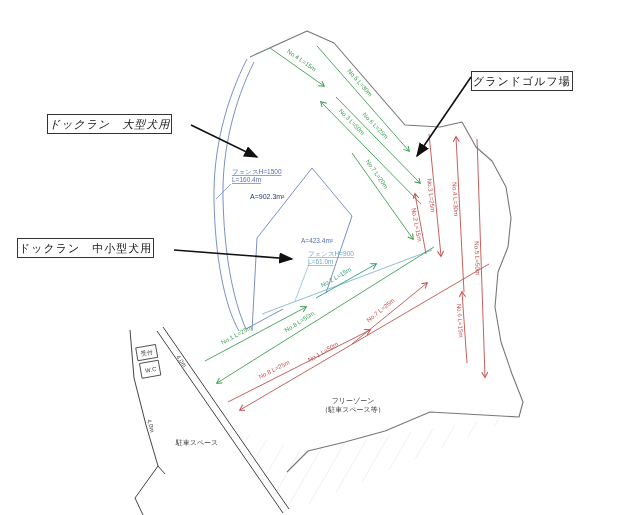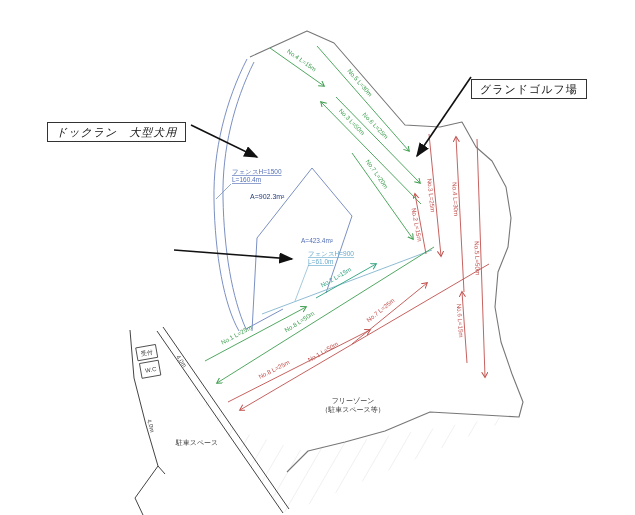--- a/index.html
+++ b/index.html
@@ -1,21 +1,21 @@
 <!DOCTYPE html>
 <html><head>
 <meta charset="utf-8">
 <style>
   html,body{margin:0;padding:0;background:#fff;}
   .stage{position:relative;width:635px;height:515px;background:#fff;overflow:hidden;
          font-family:"Liberation Sans",sans-serif;}
   .stage svg{position:absolute;left:0;top:0;}
   .callout{position:absolute;border:1px solid #333;background:#fff;color:#111;
-           font-size:11px;line-height:16px;padding:1px 8px;white-space:nowrap;
-           letter-spacing:1px;margin-top:8px;}
+           font-size:11px;line-height:16px;padding:1px 1px;white-space:nowrap;
+           letter-spacing:1px;}
   .t{font-size:6.5px;}
   .t7{font-size:7px;fill:#333;}
   .t6{font-size:6px;fill:#444;}
   .u{text-decoration:underline;}
   .blue{fill:#5570b8;}
   .cyan{fill:#69aacb;}
   .navy{fill:#223a7a;}
   text{font-family:"Liberation Sans",sans-serif;}
 </style>
 </head>
@@ -142,17 +142,20 @@
     <text class="t6" x="147" y="420" transform="rotate(74 147 420)">4.0m</text>
 
     <text class="t7" x="353" y="403" text-anchor="middle">フリーゾーン</text>
     <text class="t7" x="353" y="412" text-anchor="middle">（駐車スペース等）</text>
     <text class="t7" x="197" y="445" text-anchor="middle">駐車スペース</text>
   </svg>
 
   <div class="callout" style="left:47px;top:114px;font-style:italic;">
     <span>ドックラン　大型犬用</span>
   </div>
+  <div class="callout" style="left:17px;top:238px;">
+    <span>ドックラン　中小型犬用</span>
+  </div>
   <div class="callout" style="left:471px;top:71px;">
     <span>グランドゴルフ場</span>
   </div>
 
 </div>
 
 </body></html>

